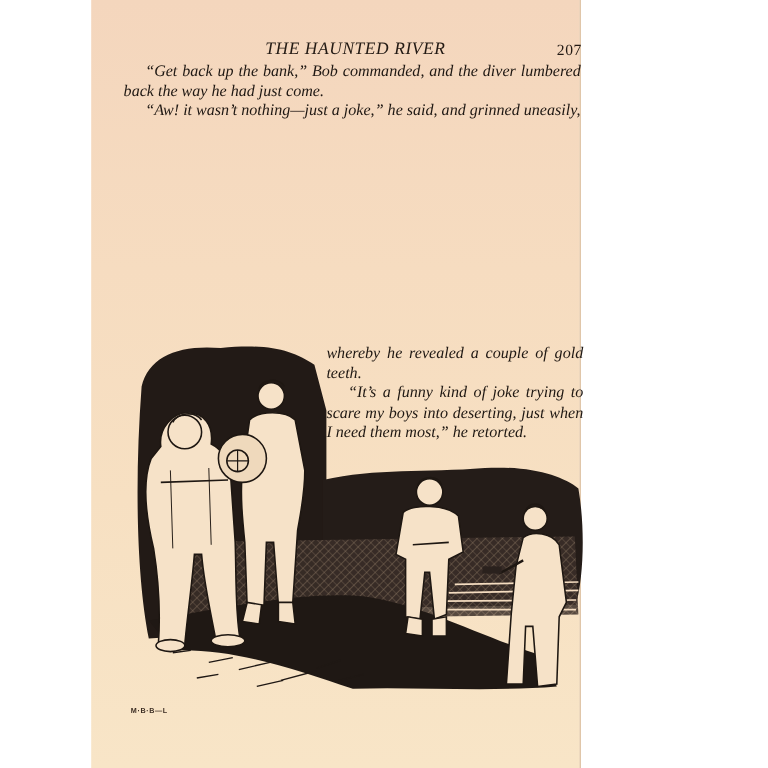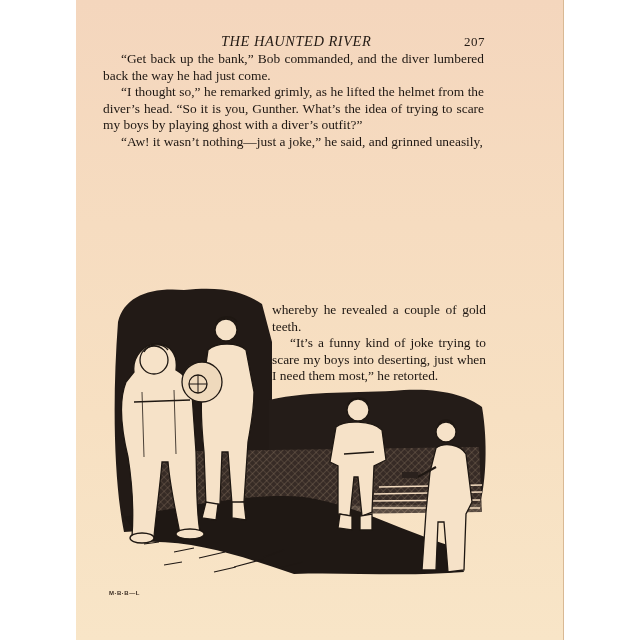--- a/index.html
+++ b/index.html
@@ -1,59 +1,58 @@
 <!DOCTYPE html>
 <html><head>
 <meta charset="utf-8">
 <style>
   html, body { margin: 0; padding: 0; }
   body {
     width: 640px; height: 640px; background: #ffffff; position: relative; overflow: hidden;
     font-family: "DejaVu Serif", "Liberation Serif", serif;
   }
   .page {
-    position: absolute; left: 76px; top: 0; width: 488px; height: 640px;
+    position: absolute; left: 76px; top: 0; width: 408px; height: 640px;
     background: linear-gradient(180deg, #f4d6bd 0%, #f6dcc0 35%, #f7e0c2 65%, #f8e5c7 100%);
     border-right: 1px solid #d9b994;
     box-sizing: border-box;
   }
   .running-head {
     position: absolute; top: 33px; left: 0; width: 100%;
     font-family: "Liberation Serif", serif; font-style: italic;
     font-size: 14.5px; letter-spacing: 0.5px; color: #231a14;
   }
   .running-head .title { position: absolute; left: 145px; }
   .running-head .folio { position: absolute; left: 388px; font-style: normal; font-size: 13px; top: 1px; }
   .text {
     font-family: "Liberation Serif", serif; font-size: 13.4px; line-height: 16.5px;
-    color: #1e1712; text-align: justify;
+    color: #1e1712; text-align: justify; font-style: italic;
   }
   .text p { margin: 0; text-indent: 18px; }
   .col-full { position: absolute; left: 27px; top: 51px; width: 381px; }
-  .col-narrow { position: absolute; left: 196px; top: 302px; width: 214px; }
+  .col-narrow { position: absolute; left: 196px; top: 286px; width: 214px; }
   .col-narrow p.cont { text-indent: 0; }
   .illustration { position: absolute; left: 28px; top: 282px; width: 392px; height: 298px; }
   .signature {
     position: absolute; left: 33px; top: 590px;
     font-family: "Liberation Sans", sans-serif; font-size: 6px; font-weight: bold; color: #3b2d23; letter-spacing: 0.5px;
   }
 </style>
 </head>
 <body>
 
 <div class="page">
 
   <div class="running-head">
     <span class="title">THE HAUNTED RIVER</span>
     <span class="folio">207</span>
   </div>
 
   <div class="text col-full">
     <p>“Get back up the bank,” Bob commanded, and the diver lumbered back the way he had just come.</p>
-    <p>“I thought so,” he remarked grimly, as he lifted the helmet from the diver’s head. “So it is you, Gunther. What’s the idea of trying to scare my boys by playing ghost with a diver’s outfit?”</p>
     <p>“Aw! it wasn’t nothing—just a joke,” he said, and grinned uneasily,</p>
   </div>
 
   <div class="text col-narrow">
     <p class="cont">whereby he revealed a couple of gold teeth.</p>
     <p>“It’s a funny kind of joke trying to scare my boys into deserting, just when I need them most,” he retorted.</p>
   </div>
 
   <svg class="illustration" viewBox="0 0 392 298" xmlns="http://www.w3.org/2000/svg">
     <defs>

